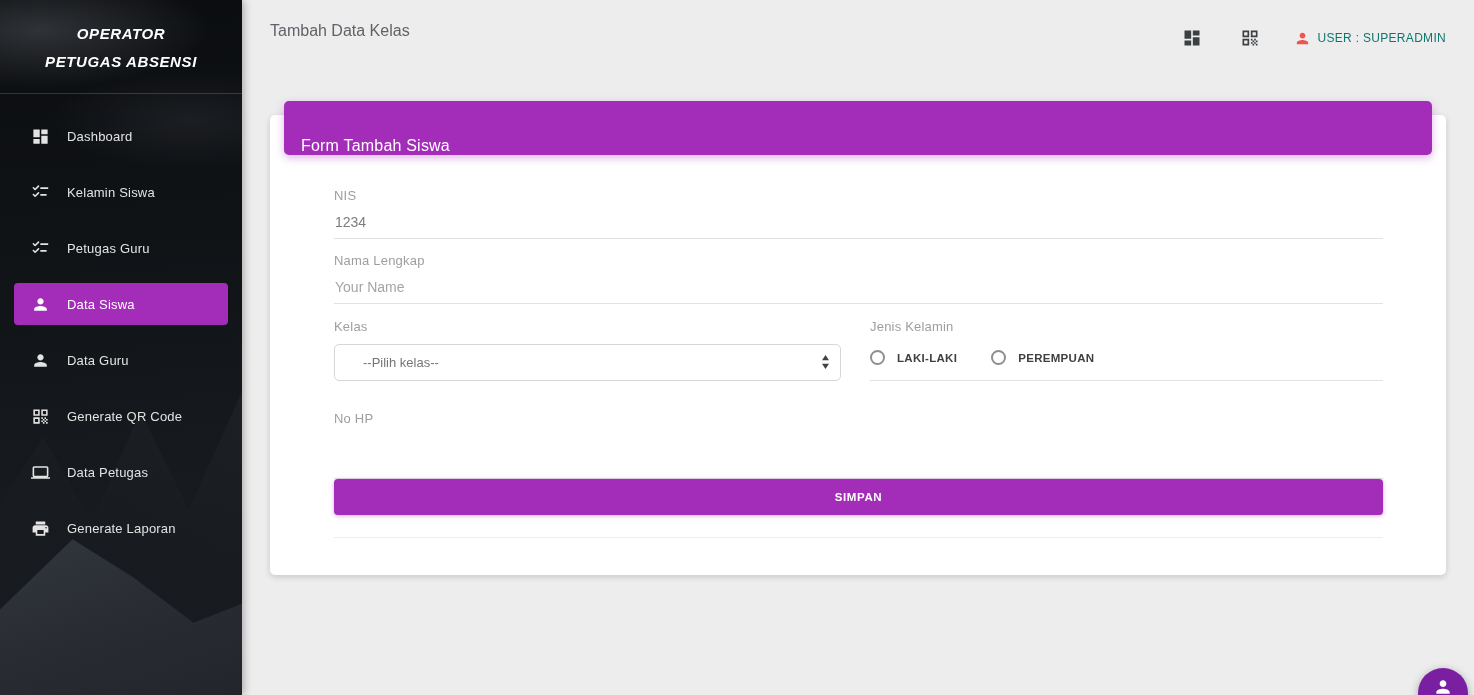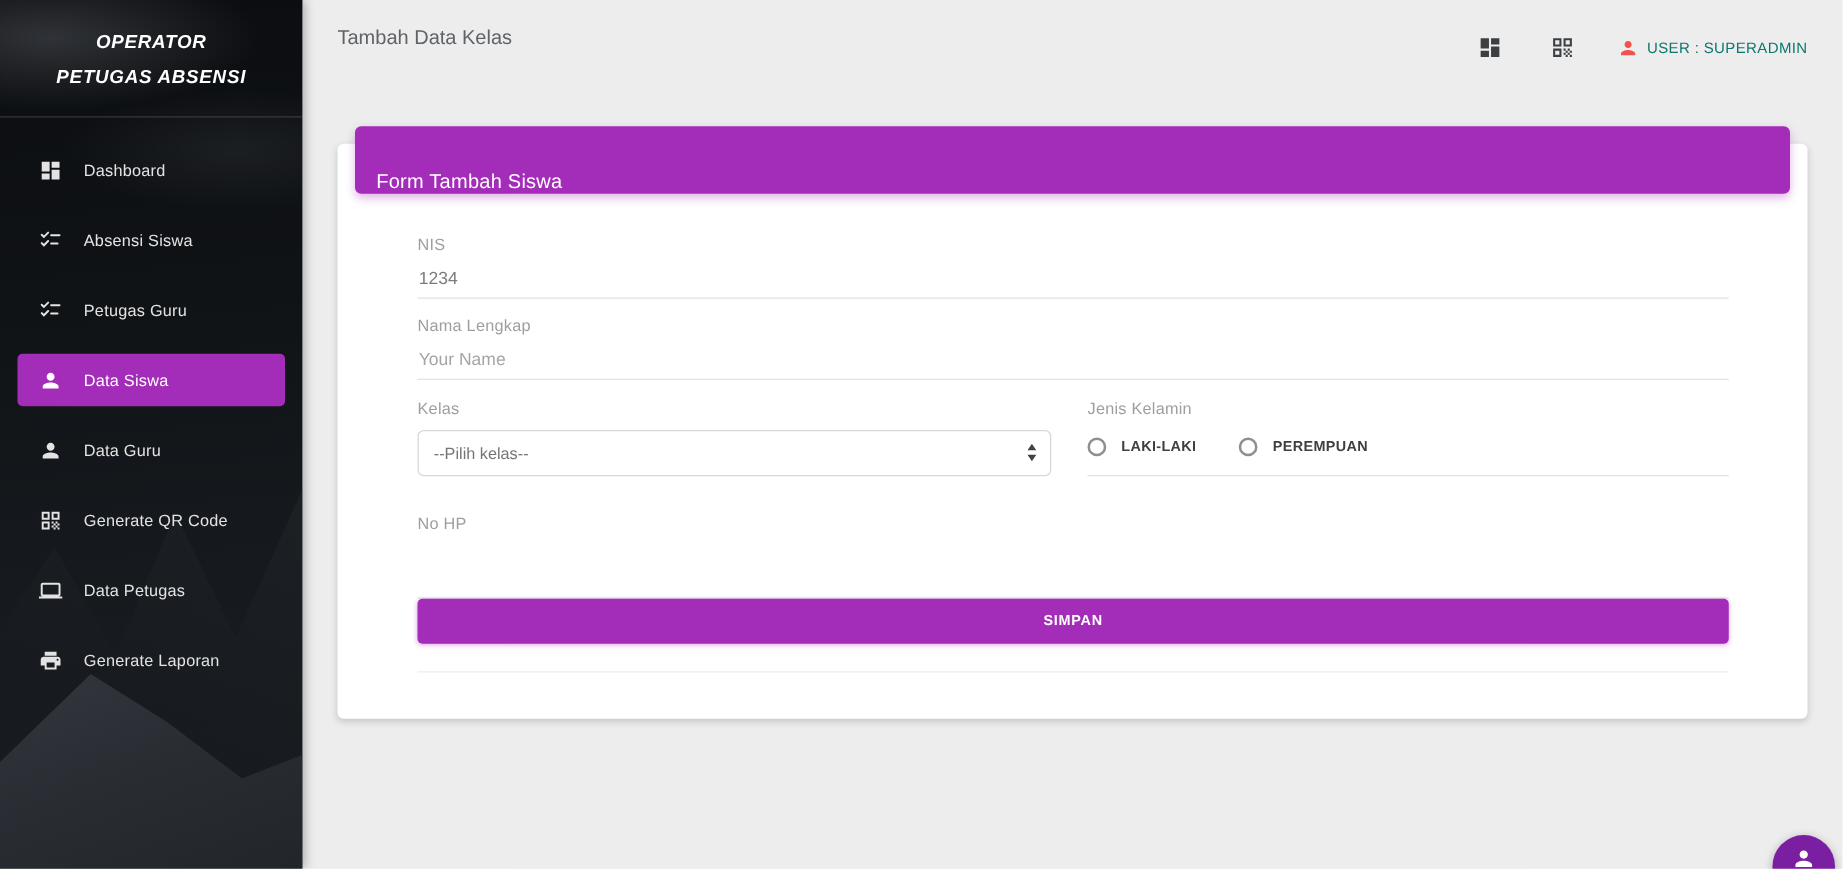--- a/index.html
+++ b/index.html
@@ -56,21 +56,21 @@
 
   
   .f-label { position:absolute; font-size:13px; color:#9e9e9e; letter-spacing:.2px; z-index:4; }
   .f-input { position:absolute; border:none; border-bottom:1px solid #e2e2e2; background:transparent;
     font-family:"Liberation Sans",sans-serif; font-size:14px; color:#7c7c7c; outline:none;
     padding:0 0 8px 1px; z-index:4; }
   .f-input::placeholder { color:#a5a5a5; opacity:1; }
   .select-wrap { position:absolute; left:334px; top:344px; width:507px; height:37px; z-index:4; }
   .select-wrap select { width:100%; height:100%; appearance:none; -webkit-appearance:none;
     border:1px solid #d7d7d7; border-radius:5px; background:#fff; font-family:"Liberation Sans",sans-serif;
-    font-size:13px; color:#757575; padding:0 30px 0 12px; outline:none; cursor:pointer; }
+    font-size:13px; color:#757575; padding:0 30px 0 28px; outline:none; cursor:pointer; }
   .select-arrows { position:absolute; right:11px; top:11px; width:9px; height:14px; color:#424242;
     pointer-events:none; }
   .select-arrows svg { width:9px; height:14px; }
   .radio-row { position:absolute; left:870px; top:350px; display:flex; align-items:center; z-index:4; }
   .radio-opt { display:flex; align-items:center; margin-right:34px; cursor:pointer; }
   .radio-opt input { appearance:none; -webkit-appearance:none; width:15px; height:15px;
     border:2px solid #8f8f8f; border-radius:50%; background:#fff; margin:0; cursor:pointer; }
   .radio-opt span { margin-left:12px; font-size:11.5px; font-weight:bold; color:#3f3f3f; letter-spacing:.3px; }
   .radio-underline { position:absolute; left:870px; top:380px; width:513px; height:1px; background:#e2e2e2; z-index:4; }
   .submit-btn { position:absolute; left:334px; top:479px; width:1049px; height:36px; background:#a32cb8;
@@ -112,21 +112,21 @@
 
     <div class="nav-item">
       <span class="nav-icon">
         <svg viewBox="0 0 24 24" fill="none" stroke="currentColor" stroke-width="2" stroke-linecap="round">
             <path d="M3 6l2.2 2.2L9.5 3.9"></path>
             <path d="M12.5 6.5H21"></path>
             <path d="M3 14.5l2.2 2.2 4.3-4.3"></path>
             <path d="M12.5 15H19"></path>
           </svg>
       </span>
-      <span class="nav-label">Absensi Siswa</span>
+      <span class="nav-label">Kelamin Siswa</span>
     </div>
 
     <div class="nav-item">
       <span class="nav-icon">
         <svg viewBox="0 0 24 24" fill="none" stroke="currentColor" stroke-width="2" stroke-linecap="round">
             <path d="M3 6l2.2 2.2L9.5 3.9"></path>
             <path d="M12.5 6.5H21"></path>
             <path d="M3 14.5l2.2 2.2 4.3-4.3"></path>
             <path d="M12.5 15H19"></path>
           </svg>

